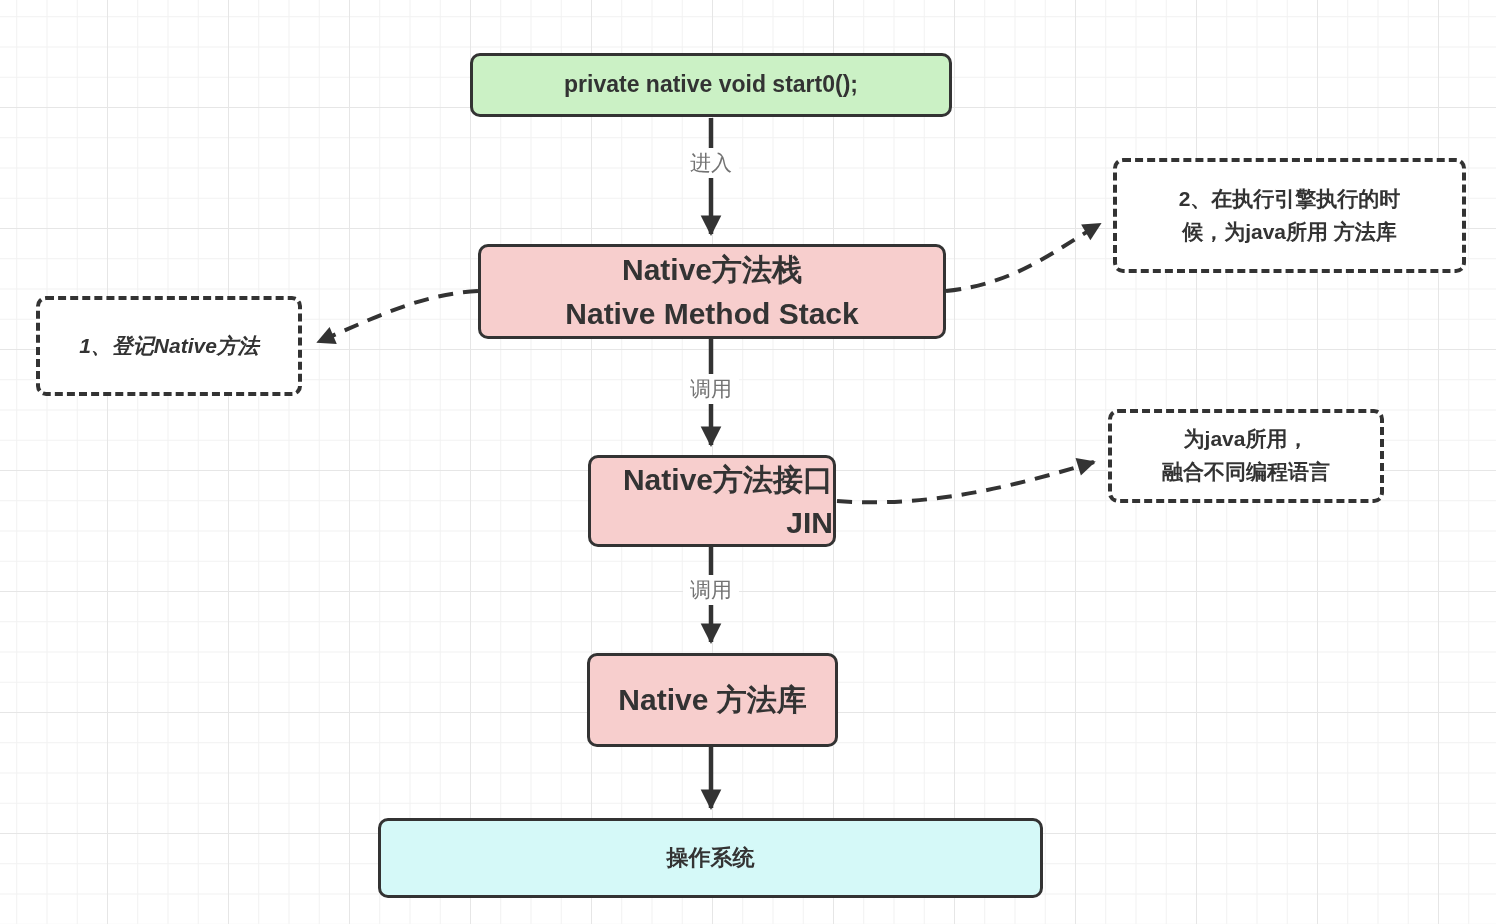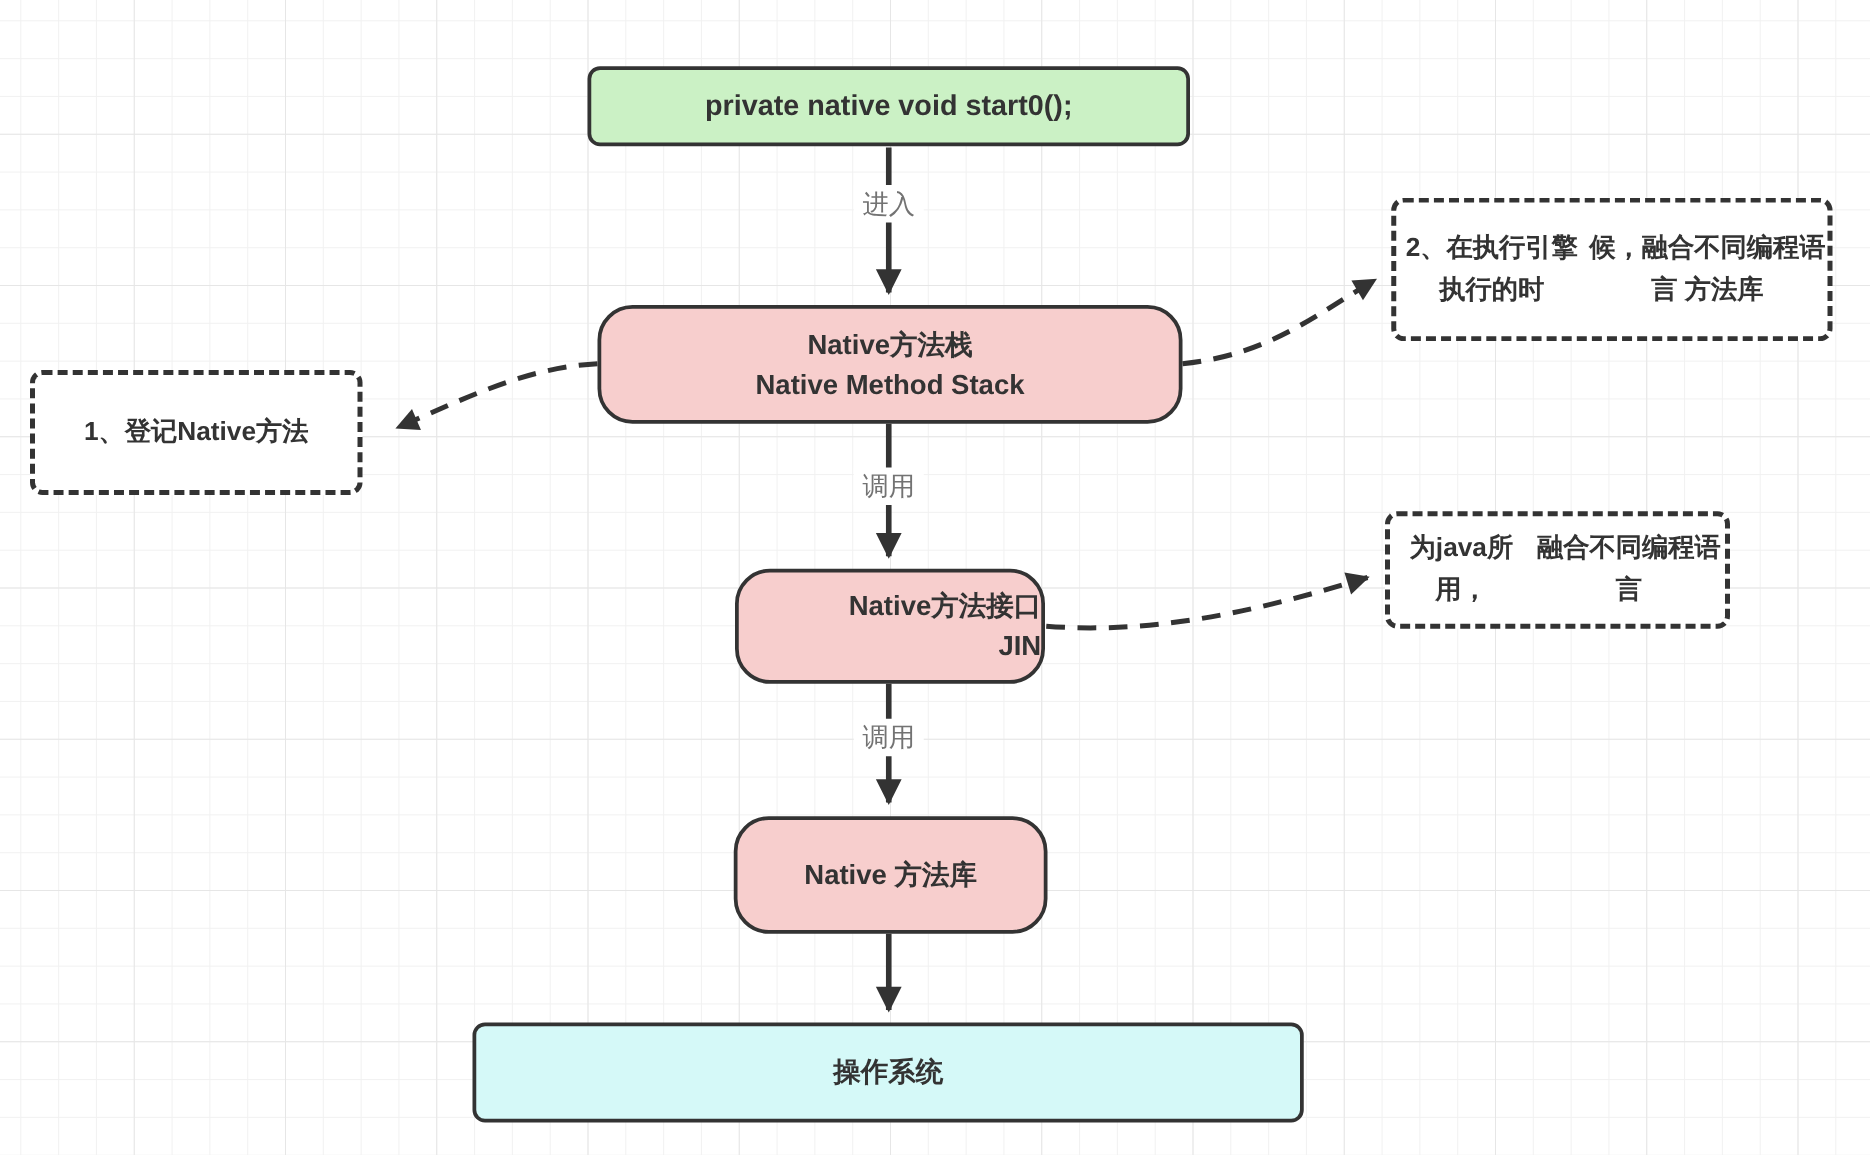--- a/index.html
+++ b/index.html
@@ -35,29 +35,29 @@
     flex-direction: column;
     align-items: center;
     justify-content: center;
     text-align: center;
     color: #333333;
     font-weight: 700;
     line-height: 1.45;
   }
   .node .line { white-space: nowrap; }
   .green  { background: #cbf1c5; font-size: 23px; }
-  .pink   { background: #f7cecd; font-size: 22px; border-radius: 28px; }
+  .pink   { background: #f7cecd; font-size: 30px; }
   .cyan   { background: #d5f9f8; font-size: 22px; }
   .note {
     position: absolute;
     border: 4px dashed #333333;
     border-radius: 10px;
     background: #ffffff;
     display: flex;
-    flex-direction: row;
+    flex-direction: column;
     align-items: center;
     justify-content: center;
     text-align: center;
     color: #333333;
     font-weight: 700;
     font-size: 21px;
     line-height: 1.55;
   }
   .edge-label {
     position: absolute;
@@ -112,27 +112,27 @@
   </div>
 
   <div class="node pink" style="left:587px; top:653px; width:251px; height:94px;">
     <span class="line">Native 方法库</span>
   </div>
 
   <div class="node cyan" style="left:378px; top:818px; width:665px; height:80px;">
     <span class="line">操作系统</span>
   </div>
 
-  <div class="note" style="left:24px; top:296px; width:266px; height:100px;">
+  <div class="note" style="left:36px; top:296px; width:266px; height:100px;font-style:italic;">
     <span class="line">1、登记Native方法</span>
   </div>
 
   <div class="note" style="left:1113px; top:158px; width:353px; height:115px;">
     <span class="line">2、在执行引擎执行的时</span>
-    <span class="line">候，融合不同编程语言 方法库</span>
+    <span class="line">候，为java所用 方法库</span>
   </div>
 
   <div class="note" style="left:1108px; top:409px; width:276px; height:94px;">
     <span class="line">为java所用，</span>
     <span class="line">融合不同编程语言</span>
   </div>
 
   <div class="edge-label" style="left:711px; top:148px;">进入</div>
   <div class="edge-label" style="left:711px; top:374px;">调用</div>
   <div class="edge-label" style="left:711px; top:575px;">调用</div>

